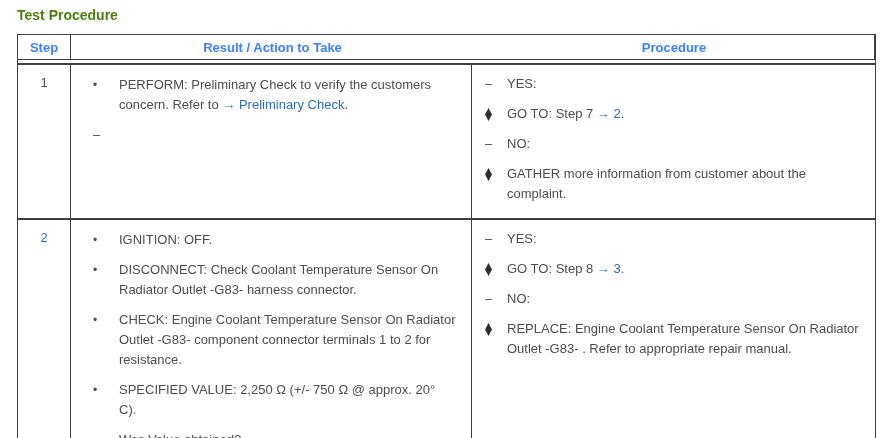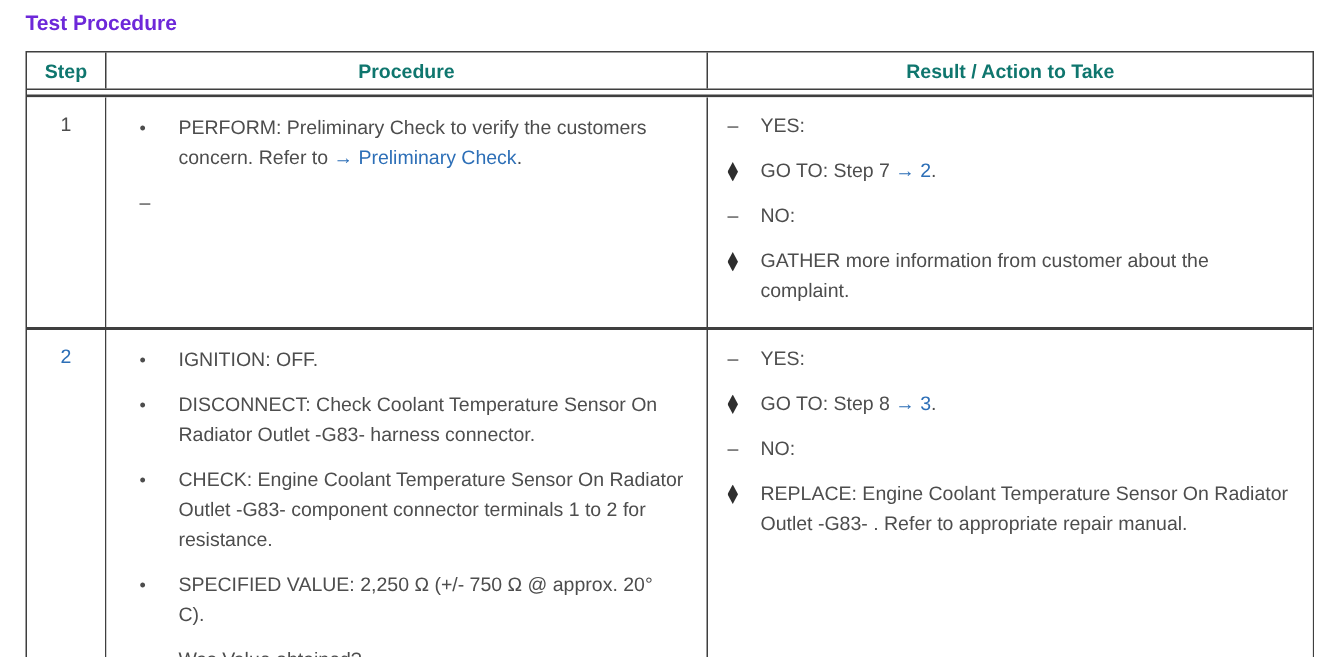--- a/index.html
+++ b/index.html
@@ -8,37 +8,37 @@
     width: 888px; height: 438px;
     overflow: hidden;
     background: #ffffff;
     font-family: "Liberation Sans", sans-serif;
     font-size: 13px;
     color: #4d4d4d;
   }
   .page-title {
     font-size: 14px;
     font-weight: 700;
-    color: #6d28d9;
+    color: #4d7c0f;
     padding: 7px 0 0 17px;
     line-height: 16px;
   }
   .ttable {
     margin: 11px 0 0 17px;
     width: 859px;
     border: 1px solid #3f3f3f;
     background: #ffffff;
   }
   .thead-row {
     display: flex;
     border-bottom: 1px solid #3f3f3f;
   }
   .th {
     font-weight: 700;
-    color: #0f766e;
+    color: #3b82f6;
     text-align: center;
     padding: 5px 0 4px;
     line-height: 15px;
   }
   .th-step  { width: 53px;  border-right: 1px solid #3f3f3f; }
   .th-proc  { width: 401px; border-right: 1px solid #3f3f3f; }
   .th-result{ flex: 1; }
 
   .tbody {
     margin-top: 3px;
@@ -84,22 +84,22 @@
   .step-num { color: #4d4d4d; }
 </style>
 </head>
 <body>
 
 <div class="page-title">Test Procedure</div>
 
 <div class="ttable">
   <div class="thead-row">
     <div class="th th-step">Step</div>
+    <div class="th th-result">Result / Action to Take</div>
     <div class="th th-proc">Procedure</div>
-    <div class="th th-result">Result / Action to Take</div>
   </div>
   <div class="tbody" id="tbody">
       <div class="trow">
         <div class="td td-step"><span class="step-num">1</span></div>
         <div class="td td-proc">
           <div class="li"><span class="marker bullet">•</span><span class="li-text"><span>PERFORM: Preliminary Check to verify the customers concern. Refer to </span><a class="lnk" href="#">→ Preliminary Check</a><span>.</span></span></div>
           <div class="li"><span class="marker dash">–</span></div>
         </div>
         <div class="td td-result">
           <div class="li"><span class="marker dash">–</span><span class="li-text"><span>YES:</span></span></div>

